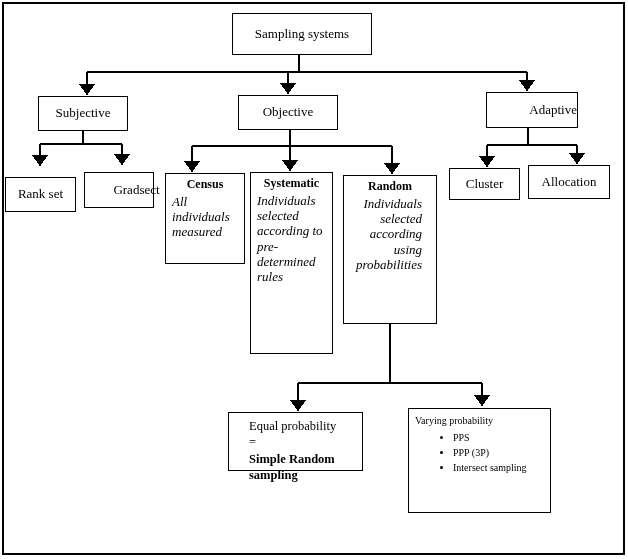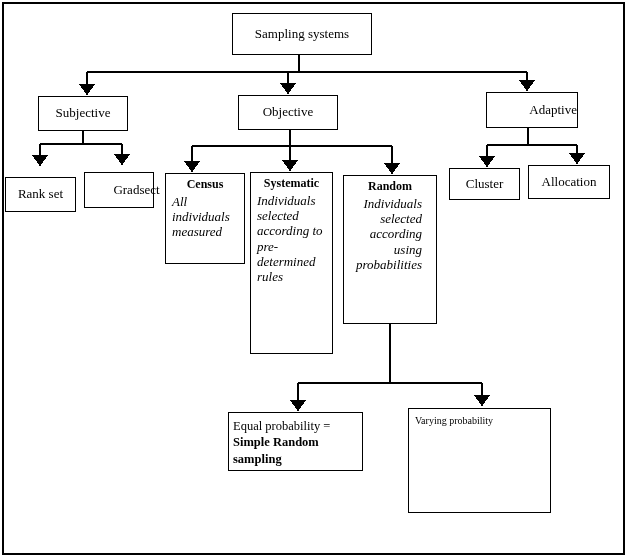--- a/index.html
+++ b/index.html
@@ -60,21 +60,21 @@
     margin-bottom: 2px;
   }
   .node-desc {
     font-style: italic;
     font-size: 13px;
     line-height: 1.18;
     text-align: left;
   }
   .random .node-desc { max-width: 72px; text-align: right; }
 
-  .equal { padding: 5px 4px; font-size: 12.5px; line-height: 1.3; }
+  .equal { padding: 5px 20px; font-size: 12.5px; line-height: 1.3; }
   .equal .bold-line { font-weight: bold; }
 
   .varying { padding: 5px 6px; font-size: 10px; line-height: 1.3; }
   .varying ul {
     margin: 4px 0 0 0;
     padding-left: 38px;
     list-style: disc;
   }
   .varying li { margin: 2px 0; }
 </style>
@@ -184,15 +184,20 @@
     <span>Allocation</span>
   </div>
 
   <div class="box equal">
     <div>Equal probability =</div>
     <div class="bold-line">Simple Random sampling</div>
   </div>
 
   <div class="box varying">
     <div>Varying probability</div>
+    <ul>
+      <li>PPS</li>
+      <li>PPP (3P)</li>
+      <li>Intersect sampling</li>
+    </ul>
   </div>
 
 </div>
 
 </body></html>

